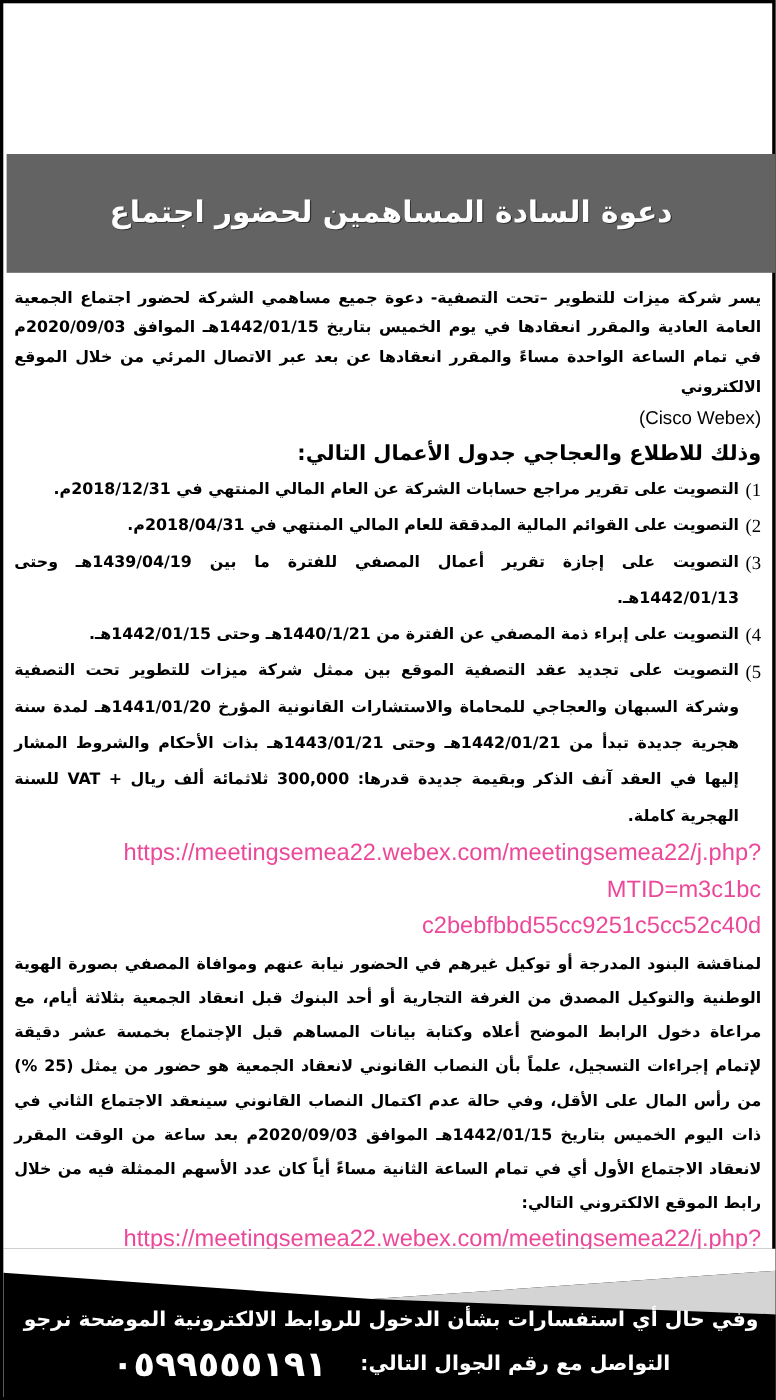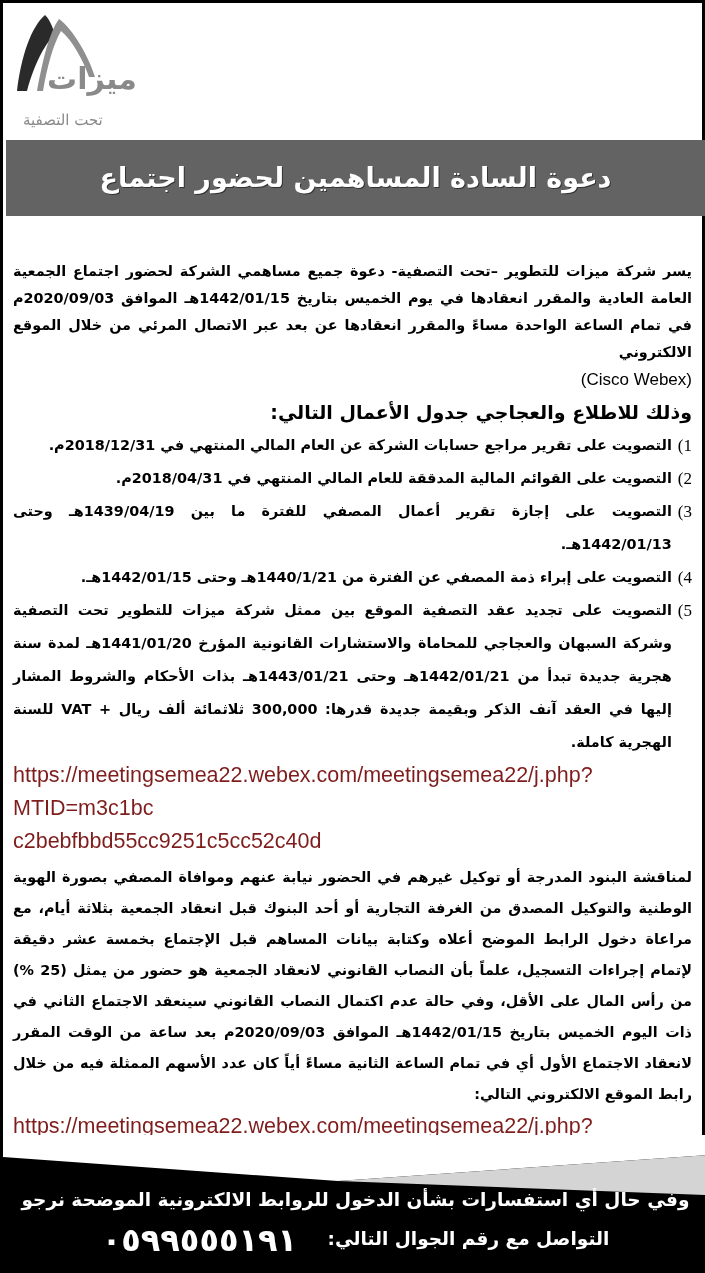--- a/index.html
+++ b/index.html
@@ -2,49 +2,41 @@
 <html><head>
 <meta charset="utf-8">
 <style>
   html, body { margin: 0; padding: 0; background: #000; }
   body { width: 705px; height: 1273px; position: relative; overflow: hidden; font-family: "DejaVu Sans", sans-serif; }
   .frame { position: absolute; left: 0; top: 0; width: 705px; height: 1273px; box-sizing: border-box; border: 3px solid #000; background: #fff; }
   .logo-area { position: absolute; left: 6px; top: 4px; width: 140px; height: 130px; }
   .logo-area svg { position: absolute; left: 0; top: 0; }
   .logo-word { position: absolute; left: 38px; top: 54px; font-size: 30px; font-weight: bold; color: #8a8a8a; direction: rtl; font-family: "DejaVu Sans", sans-serif; letter-spacing: -1px; }
   .logo-sub { position: absolute; left: 14px; top: 104px; font-size: 15px; color: #8a8a8a; direction: rtl; font-family: "DejaVu Serif", serif; }
-  .title-bar { position: absolute; left: 3px; top: 137px; width: 699px; height: 76px; background: #636363; display: flex; flex-direction: column; justify-content: center; align-items: center; gap: 6px; }
+  .title-bar { position: absolute; left: 3px; top: 137px; width: 699px; height: 108px; background: #636363; display: flex; flex-direction: column; justify-content: center; align-items: center; gap: 6px; }
   .title-line { color: #fff; font-size: 27px; font-weight: bold; direction: rtl; font-family: "DejaVu Sans", sans-serif; text-shadow: 1px 1px 0 #333; line-height: 40px; }
   .body { position: absolute; left: 10px; right: 10px; top: 255px; direction: rtl; color: #000; }
   .p { font-size: 14.4px; font-weight: bold; line-height: 27px; text-align: justify; text-align-last: right; font-family: "DejaVu Sans", sans-serif; margin: 0; }
   .p.cisco { font-weight: normal; font-family: Liberation Sans, sans-serif; font-size: 17px; }
   .agenda-head { font-size: 19px; font-weight: bold; line-height: 34px; margin-top: 2px; }
   .item { display: flex; align-items: flex-start; }
   .item .num { font-family: "Liberation Serif", serif; font-weight: normal; font-size: 17px; line-height: 33px; margin-left: 6px; white-space: nowrap; }
   .item .txt { font-size: 14.4px; font-weight: bold; line-height: 33px; text-align: justify; text-align-last: right; flex: 1; }
-  .url { direction: ltr; text-align: left; font-family: "Liberation Sans", sans-serif; font-size: 21.5px; line-height: 33px; color: #7f1d1d; }
+  .url { direction: ltr; text-align: right; font-family: "Liberation Sans", sans-serif; font-size: 21.5px; line-height: 33px; color: #ec4899; }
   .bottom { position: absolute; left: 0; top: 1132px; width: 705px; height: 141px; }
   .bottom svg { position: absolute; left: 0; top: 0; }
   .bottom .line1 { position: absolute; left: 0; right: 0; top: 54px; text-align: center; direction: rtl; color: #fff; font-weight: bold; font-size: 18.5px; }
   .bottom .line2 { position: absolute; left: 0; right: 0; top: 86px; text-align: center; direction: rtl; color: #fff; font-weight: bold; font-size: 18.5px; }
   .bottom .phone { font-size: 32px; font-weight: bold; margin-right: 24px; vertical-align: middle; letter-spacing: 1px; }
 </style>
 </head>
 <body>
 
 <div class="frame">
 
-  <div class="logo-area">
-    <svg width="140" height="100" viewBox="0 0 140 100">
-      <path d="M8 84 C 12 50, 22 20, 36 8 C 42 14, 44 22, 46 28 C 38 34, 26 54, 18 84 Z" fill="#2a2a2a"></path>
-      <path d="M28 84 C 34 52, 40 26, 50 12 C 64 22, 80 50, 86 70 L 80 70 C 74 52, 62 32, 52 24 C 44 38, 38 60, 34 84 Z" fill="#8f8f8f"></path>
-    </svg>
-    <div class="logo-word">ميزات</div>
-    <div class="logo-sub">تحت التصفية</div>
-  </div>
 
   <div class="title-bar">
     <div class="title-line">دعوة السادة المساهمين لحضور اجتماع</div>
   </div>
 
   <div class="body">
     <p class="p">يسر شركة ميزات للتطوير –تحت التصفية- دعوة جميع مساهمي الشركة لحضور اجتماع الجمعية العامة العادية والمقرر انعقادها في يوم الخميس بتاريخ 1442/01/15هـ الموافق 2020/09/03م في تمام الساعة الواحدة مساءً والمقرر انعقادها عن بعد عبر الاتصال المرئي من خلال الموقع الالكتروني</p>
     <p class="p cisco">(Cisco Webex)</p>
 
     <div class="agenda-head">وذلك للاطلاع والعجاجي جدول الأعمال التالي:</div>

